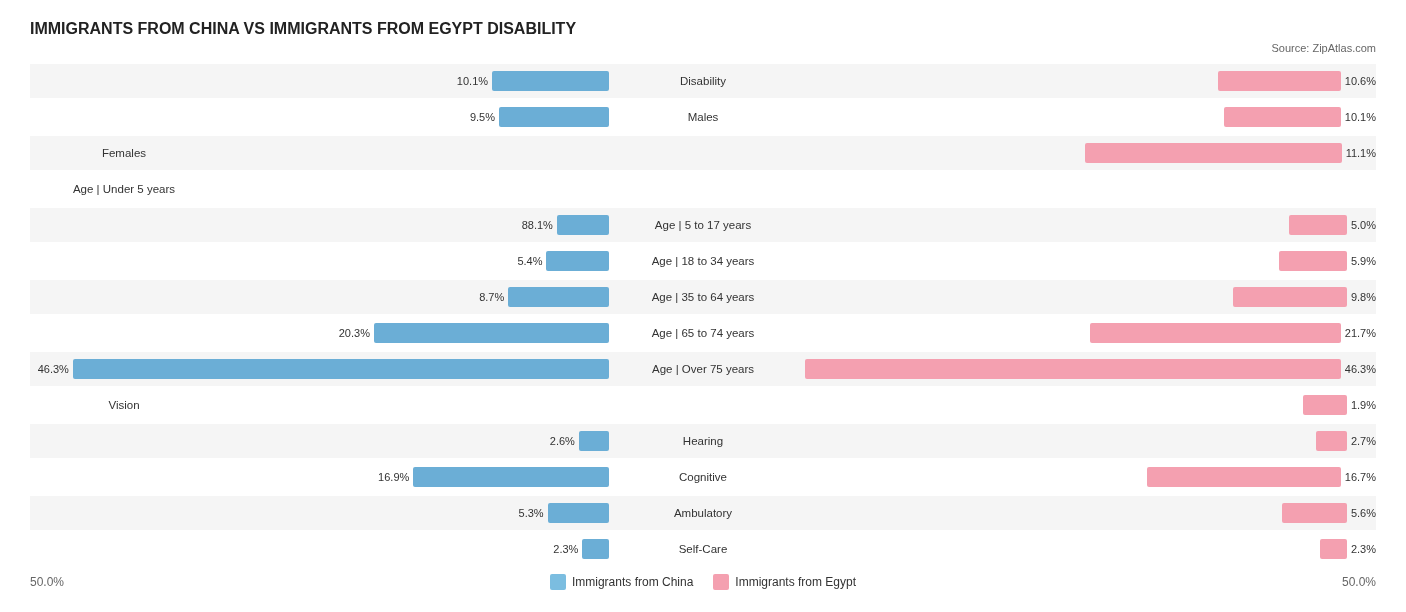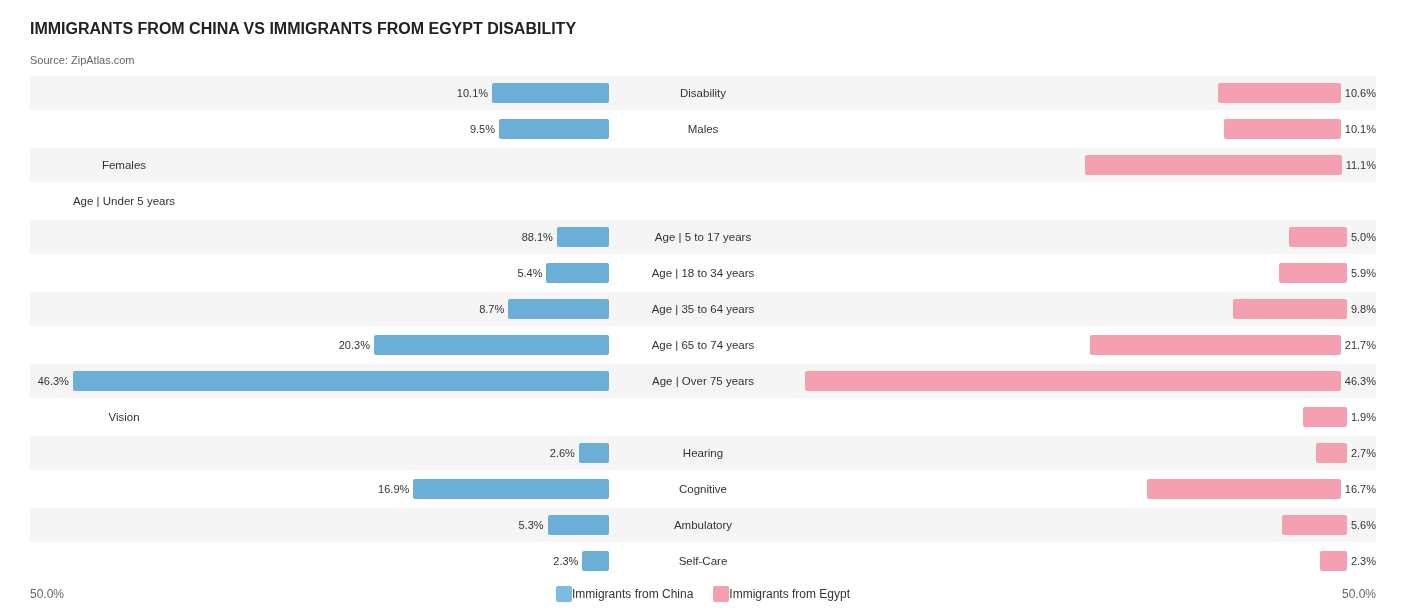--- a/index.html
+++ b/index.html
@@ -8,25 +8,26 @@
       background: #fff;
       width: 1406px;
       min-height: 612px;
       padding: 20px 30px;
     }
     .chart-title {
       font-size: 16px;
       font-weight: bold;
       text-transform: uppercase;
       color: #222;
-      margin-bottom: 16px;
+      margin-bottom: 4px;
     }
     .source {
       font-size: 11px;
       color: #666;
+      text-align: right;
       margin-bottom: 10px;
     }
     .chart-area {
       position: relative;
       width: 100%;
     }
     .bar-row {
       display: flex;
       align-items: center;
       height: 34px;
@@ -99,21 +100,21 @@
     .legend-area {
       display: flex;
       justify-content: space-between;
       align-items: center;
       margin-top: 8px;
       padding: 0 0;
     }
     .legend-item {
       display: flex;
       align-items: center;
-      gap: 0;
+      gap: 6px;
       font-size: 12px;
       color: #333;
     }
     .legend-box {
       width: 16px;
       height: 16px;
       border-radius: 2px;
     }
     .legend-left { color: #666; font-size: 12px; }
     .legend-right { color: #666; font-size: 12px; }

